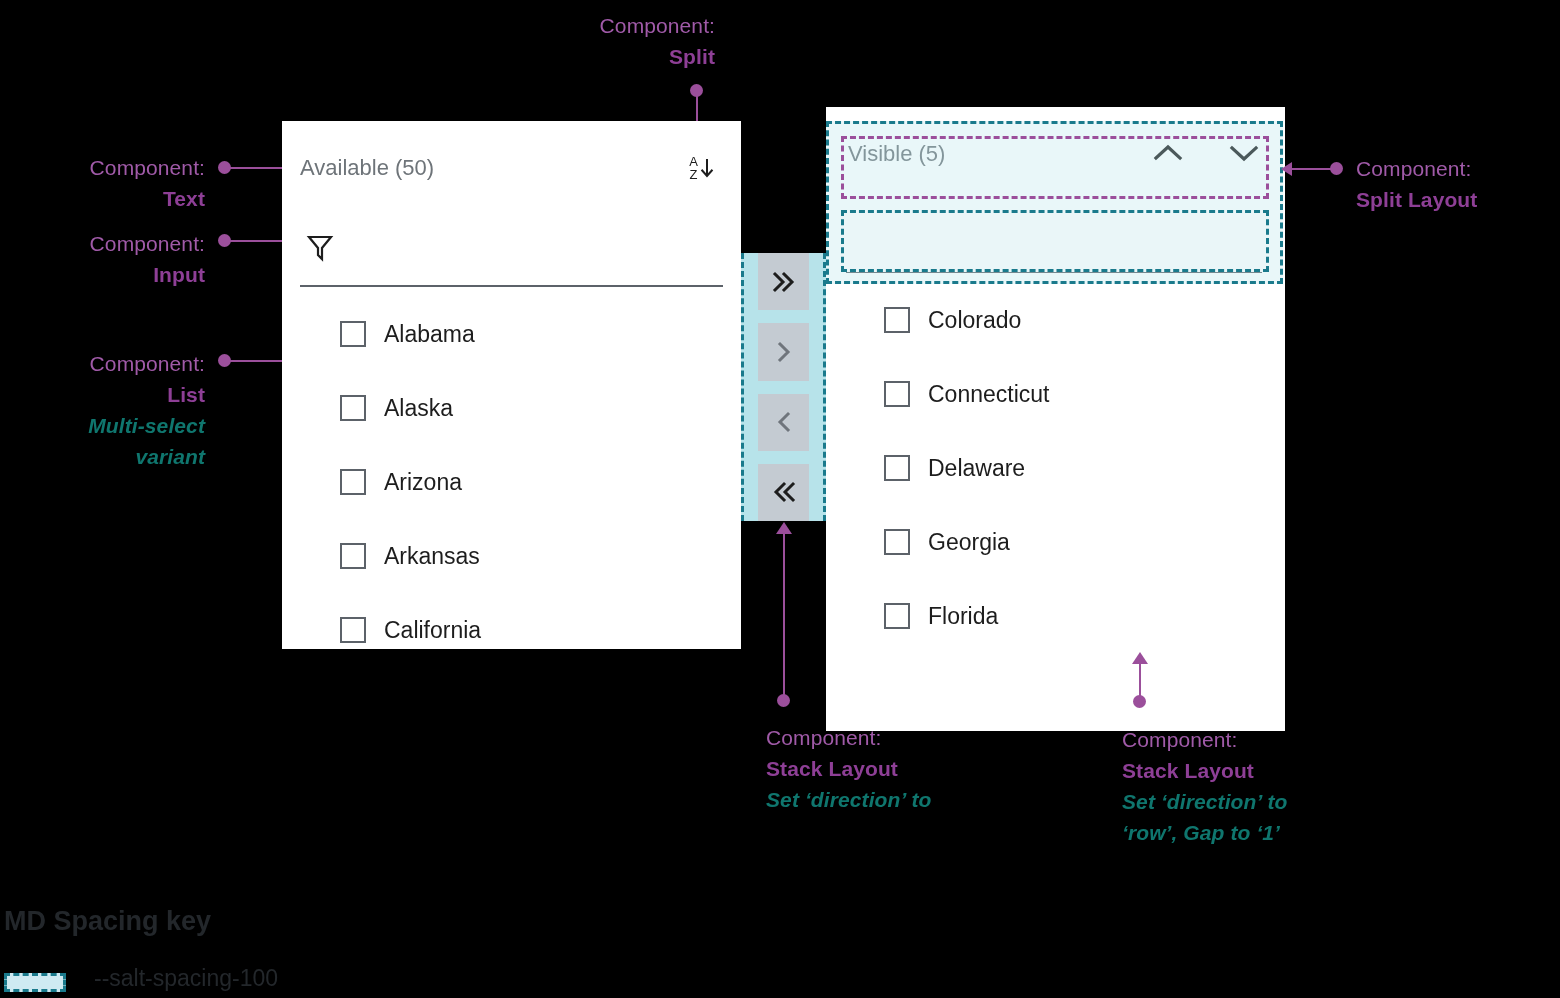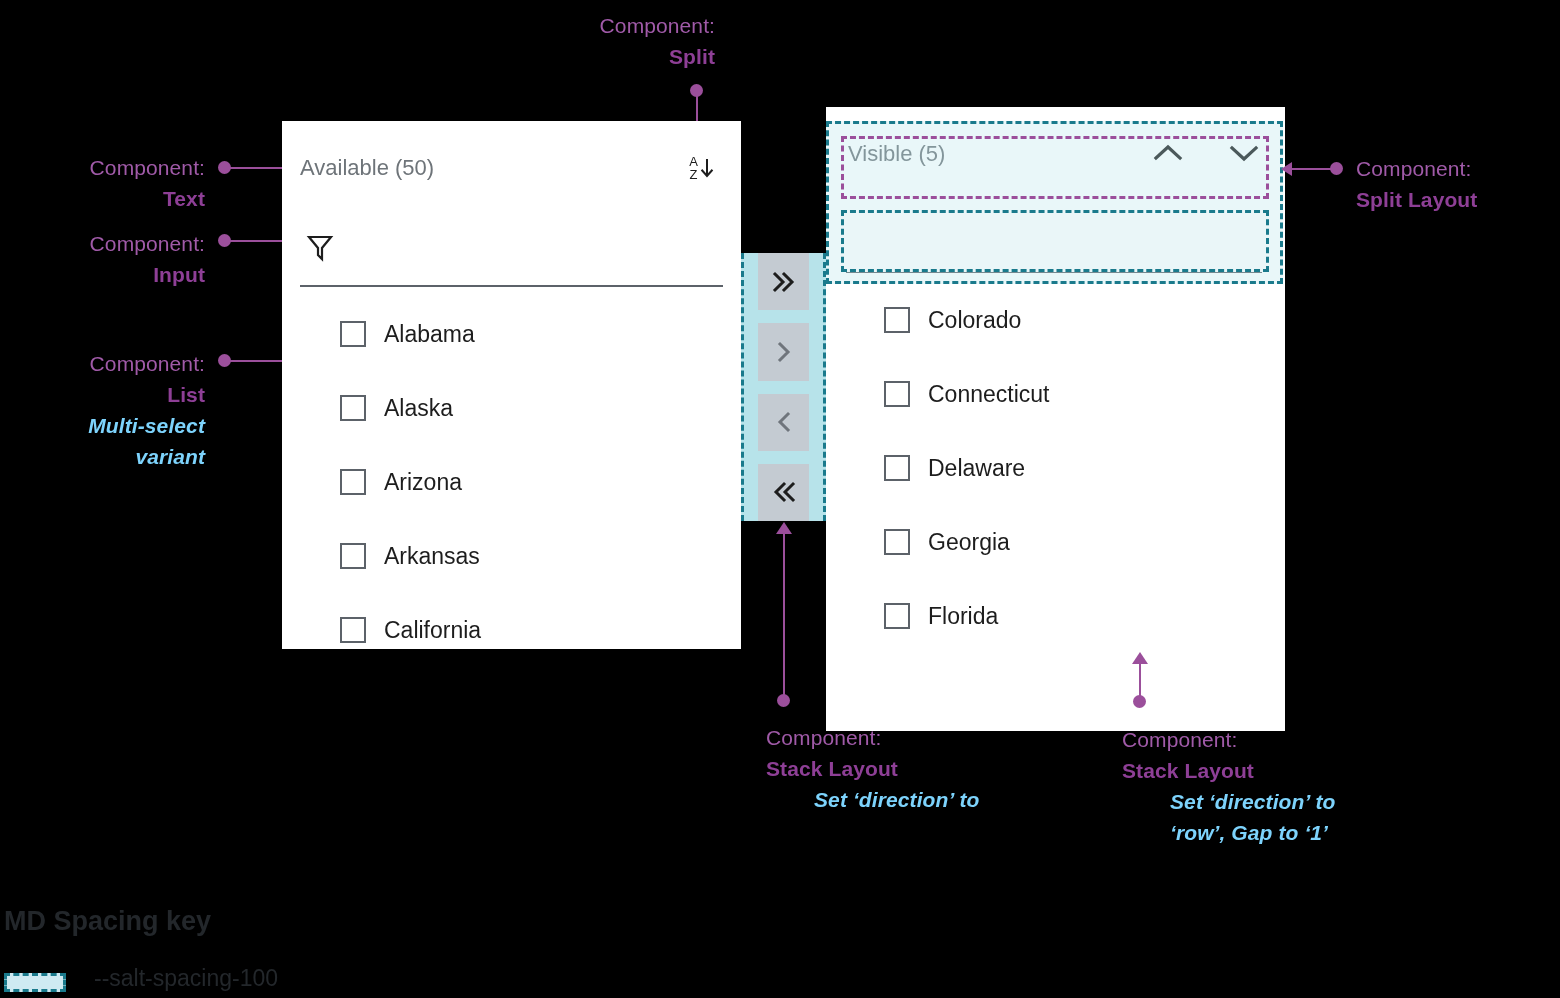--- a/index.html
+++ b/index.html
@@ -21,21 +21,21 @@
   
   .anno {
     position: absolute;
     color: #9b4f9b;
     font-size: 21px;
     line-height: 31px;
     letter-spacing: 0.1px;
   }
   .anno .lead { font-weight: 400; color: #a05aa8; }
   .anno .strong { font-weight: bold; color: #8e3f96; }
-  .anno .ital { font-style: italic; font-weight: bold; color: #7dd3fc; padding-left: 48px; }
+  .anno .ital { font-style: italic; font-weight: bold; color: #0f766e; }
   .anno.right-align { text-align: right; }
   .anno.left-align { text-align: left; }
 
   
   .conn-line-h {
     position: absolute;
     height: 2px;
     background: #9b4f9b;
   }
   .conn-line-v {

